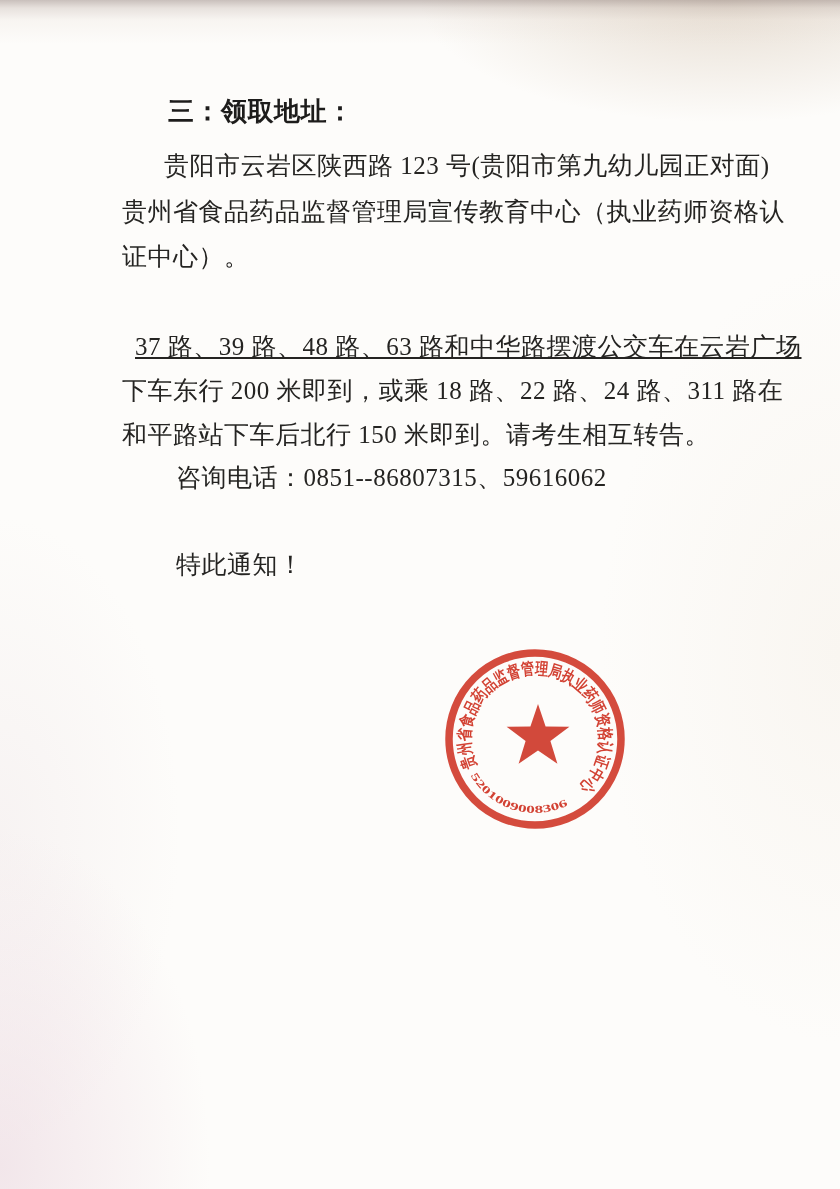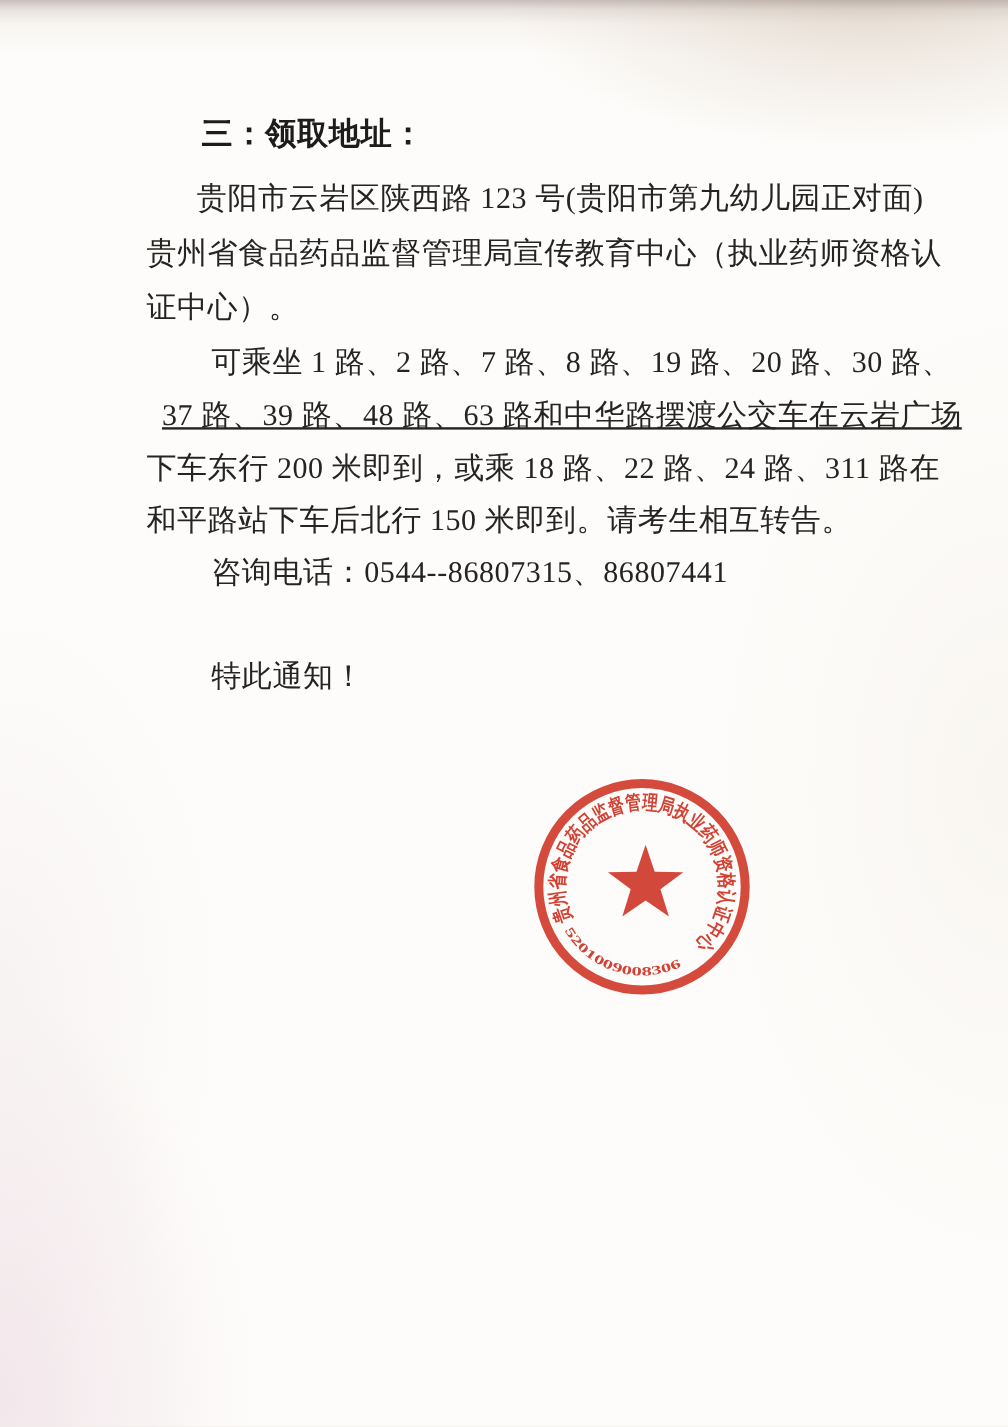--- a/index.html
+++ b/index.html
@@ -58,25 +58,24 @@
 </head>
 <body>
 
 <div class="paper">
 
   <div class="line l-heading">三：领取地址：</div>
 
   <div class="line l1">贵阳市云岩区陕西路 123 号(贵阳市第九幼儿园正对面)</div>
   <div class="line l2">贵州省食品药品监督管理局宣传教育中心（执业药师资格认</div>
   <div class="line l3">证中心）。</div>
-  <div class="line l4">可乘坐 1 路、2 路、7 路、8 路、19 路、20 路、30 路、</div>
   <div class="line l5">37 路、39 路、48 路、63 路和中华路摆渡公交车在云岩广场</div>
   <div class="line l6">下车东行 200 米即到，或乘 18 路、22 路、24 路、311 路在</div>
   <div class="line l7">和平路站下车后北行 150 米即到。请考生相互转告。</div>
-  <div class="line l8">咨询电话：0544--86807315、86807441</div>
+  <div class="line l8">咨询电话：0851--86807315、59616062</div>
   <div class="line l9">特此通知！</div>
 
 
   <svg class="seal" viewBox="0 0 220 220" xmlns="http://www.w3.org/2000/svg">
     <defs>
       <path id="orgArc" d="M 51.1 137.5 A 65 65 0 1 1 151.8 159.8" fill="none"></path>
       <path id="numArc" d="M 44.7 144.7 A 74 74 0 0 0 144.7 175.3" fill="none"></path>
     </defs>
 
     <circle cx="110" cy="110" r="86" fill="none" stroke="#d13222" stroke-width="7.5" opacity="0.95"></circle>

